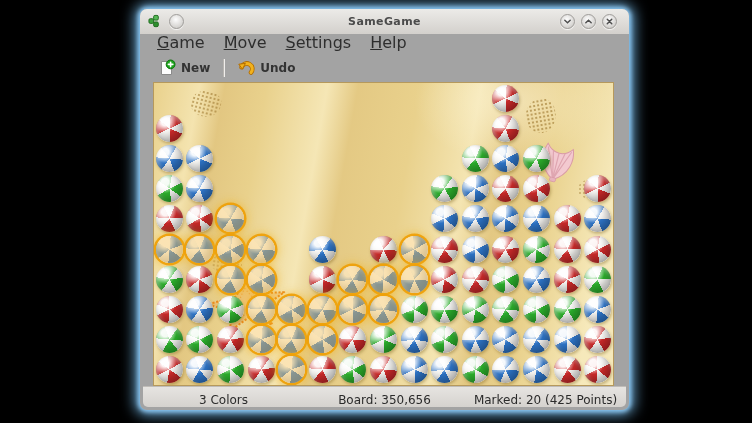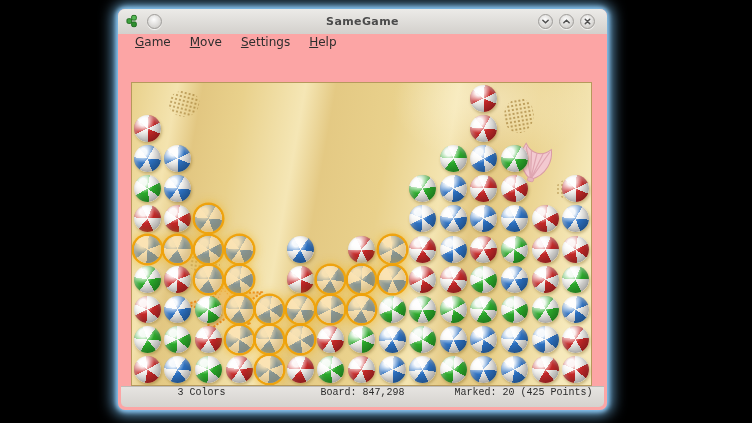--- a/index.html
+++ b/index.html
@@ -1,36 +1,36 @@
 <!DOCTYPE html>
 <html style="--ball_red: #cf2b2b; --ball_green: #2db32d; --ball_blue: #2f77cc; --marked_ring: #eea00a; --sand: #e9d18c; --window_frame: #dcd9d5; --glow: #9fd0f0;"><head>
 <meta charset="utf-8">
 <style>
   html,body{margin:0;padding:0;background:#000;}
   *{box-sizing:border-box;}
   .stage{position:relative;width:752px;height:423px;background:#000;overflow:hidden;
          font-family:"DejaVu Sans","Liberation Sans",sans-serif;}
 
   
-  .window{position:absolute;left:118px;top:9px;width:489px;height:401px;
-          background:#fca5a5;border-radius:7px;
+  .window{position:absolute;left:140px;top:9px;width:489px;height:401px;
+          background:#a3a3a3;border-radius:7px;
           box-shadow:0 0 14px 5px rgba(125,195,245,.85),0 0 4px 2px rgba(170,215,250,.95),0 1px 2px rgba(0,0,0,.5);}
   .titlebar{position:absolute;top:0;left:0;right:0;height:25px;border-radius:7px 7px 0 0;
             background:linear-gradient(#ecebe8,#d3d0cc);display:flex;align-items:center;padding:0 8px;}
   .title-text{position:absolute;left:0;right:0;text-align:center;font-size:11px;font-weight:bold;color:#4b4b4b;letter-spacing:.4px;}
   .app-icon{width:15px;height:15px;margin-right:6px;flex:0 0 auto;}
   .tb-circle{width:15px;height:15px;border-radius:50%;flex:0 0 auto;
              background:radial-gradient(circle at 45% 35%,#fdfdfd,#d2d0cd 75%);
              border:1px solid #9f9d9a;box-shadow:0 1px 1px rgba(255,255,255,.8);
              display:flex;align-items:center;justify-content:center;}
   .win-buttons{position:absolute;right:12px;top:5px;display:flex;gap:6px;}
   .glyph{stroke:#4e4e4e;stroke-width:1.6;fill:none;stroke-linecap:round;}
 
-  .menubar{position:absolute;top:25px;left:0;right:0;height:19px;display:flex;align-items:flex-start;
-           padding:0 12px;font-size:12px;color:#2e2e2e;}
+  .menubar{position:absolute;top:25px;left:0;right:0;height:19px;display:flex;align-items:flex-end;
+           padding:0 12px;font-size:16px;color:#2e2e2e;}
   .menu-item{padding:1px 5px;margin-right:9px;cursor:default;border-radius:3px;}
   .menu-item u{text-decoration:underline;}
 
   .toolbar{position:absolute;top:44px;left:0;right:0;height:29px;display:flex;align-items:center;padding:0 12px;}
   .tool-btn{display:flex;align-items:center;gap:5px;font-size:12px;font-weight:bold;color:#333;padding:2px 6px;border-radius:3px;}
   .tool-sep{width:1px;height:18px;background:#b8b5b1;box-shadow:1px 0 0 #f0eeec;margin:0 7px;}
 
   
   .board{position:absolute;top:73px;left:13px;width:461px;height:304px;
          border:1px solid #b6995c;overflow:hidden;
@@ -54,23 +54,23 @@
   .ball.marked{box-shadow:0 0 0 2.5px rgba(238,160,10,.95),0 0 8px 3px rgba(242,178,30,.55),
                inset -4px -5px 7px rgba(0,0,0,.2),inset 3px 4px 5px rgba(255,255,255,.4);}
   .ball.marked::after{content:"";position:absolute;inset:0;border-radius:50%;background:rgba(247,195,90,.45);}
 
   .deco{position:absolute;z-index:1;}
   .speckle{position:absolute;z-index:1;border-radius:50% 40% 55% 45%;
            background-image:radial-gradient(circle,rgba(150,110,35,.7) .7px,rgba(150,110,35,0) 1.3px);
            background-size:4px 4px;}
 
   
-  .statusbar{position:absolute;left:3px;right:3px;top:377px;height:21px;display:flex;align-items:flex-start;
+  .statusbar{position:absolute;left:3px;right:3px;top:377px;height:21px;display:flex;align-items:flex-end;
              background:linear-gradient(#e6e4e1,#d5d2ce);border-top:1px solid #bfbcb8;border-radius:0 0 5px 5px;
-             font-size:10px;color:#2b2b2b;font-family:Liberation Mono, monospace;}
+             font-size:12px;color:#2b2b2b;}
   .status-item{flex:1;text-align:center;white-space:nowrap;}
 </style>
 </head>
 <body>
 
 <div class="stage">
   <div class="window">
 
     <div class="titlebar">
       <svg class="app-icon" viewBox="0 0 16 16">
@@ -99,20 +99,41 @@
       </span>
     </div>
 
     <div class="menubar">
         <span class="menu-item"><u>G</u>ame</span>
         <span class="menu-item"><u>M</u>ove</span>
         <span class="menu-item"><u>S</u>ettings</span>
         <span class="menu-item"><u>H</u>elp</span>
       </div>
 
+    <div class="toolbar">
+      <span class="tool-btn">
+        <svg width="18" height="18" viewBox="0 0 18 18">
+          <path d="M3.5,2.5 h7 l3,3 v10 h-10 z" fill="#fdfdfd" stroke="#8a8a8a" stroke-width="1"></path>
+          <path d="M10.5,2.5 v3 h3 z" fill="#d8d8d8" stroke="#8a8a8a" stroke-width="1"></path>
+          <circle cx="12.6" cy="5.4" r="4.4" fill="#1ea51e" stroke="#0d710d" stroke-width="1"></circle>
+          <path d="M12.6,3.2 v4.4 M10.4,5.4 h4.4" stroke="#fff" stroke-width="1.6" stroke-linecap="round"></path>
+        </svg>
+        <span>New</span>
+      </span>
+      <span class="tool-sep"></span>
+      <span class="tool-btn">
+        <svg width="18" height="18" viewBox="0 0 18 18">
+          <path d="M5,4.5 L5,10 L10.5,10" fill="none" stroke="#c97f00" stroke-width="0"></path>
+          <path d="M14,13.5 A5.5,5.5 0 1 0 4.6,8.2" fill="none" stroke="#b36d00" stroke-width="4.6" stroke-linecap="round"></path>
+          <path d="M14,13.5 A5.5,5.5 0 1 0 4.6,8.2" fill="none" stroke="#f2b21d" stroke-width="3" stroke-linecap="round"></path>
+          <path d="M1.8,5.2 L8.4,4.4 L5.4,10.2 z" fill="#f2b21d" stroke="#b36d00" stroke-width="1"></path>
+        </svg>
+        <span>Undo</span>
+      </span>
+    </div>
 
     <div class="board">
 
       <div class="speckle" style="left:37px;top:8px;width:30px;height:26px;opacity:.75;transform:rotate(14deg);"></div>
       <div class="speckle" style="left:372px;top:16px;width:30px;height:34px;opacity:.8;transform:rotate(-10deg);"></div>
       <div class="speckle" style="left:424px;top:96px;width:26px;height:20px;opacity:.5;"></div>
       <div class="speckle" style="left:58px;top:170px;width:30px;height:22px;opacity:.5;transform:rotate(8deg);"></div>
 
       <svg class="deco" style="left:50px;top:195px;width:86px;height:52px;transform:rotate(-9deg);" viewBox="0 0 100 62">
         <path d="M50,2 L61,20 L96,24 L68,38 L76,60 L50,47 L24,60 L32,38 L4,24 L39,20 Z" fill="rgba(243,160,60,.32)" stroke="#ec8d1e" stroke-width="2.4" stroke-dasharray="2.5,2" stroke-linejoin="round"></path>
@@ -465,18 +486,18 @@
             <div class="ball red" style="--a: 240deg;"></div>
           </div>
           <div class="cell">
             <div class="ball red" style="--a: 30deg;"></div>
           </div>
         </div>
     </div>
 
     <div class="statusbar">
         <span class="status-item">3 Colors</span>
-        <span class="status-item">Board: 847,298</span>
+        <span class="status-item">Board: 350,656</span>
         <span class="status-item">Marked: 20 (425 Points)</span>
       </div>
 
   </div>
 </div>
 
 </body></html>

